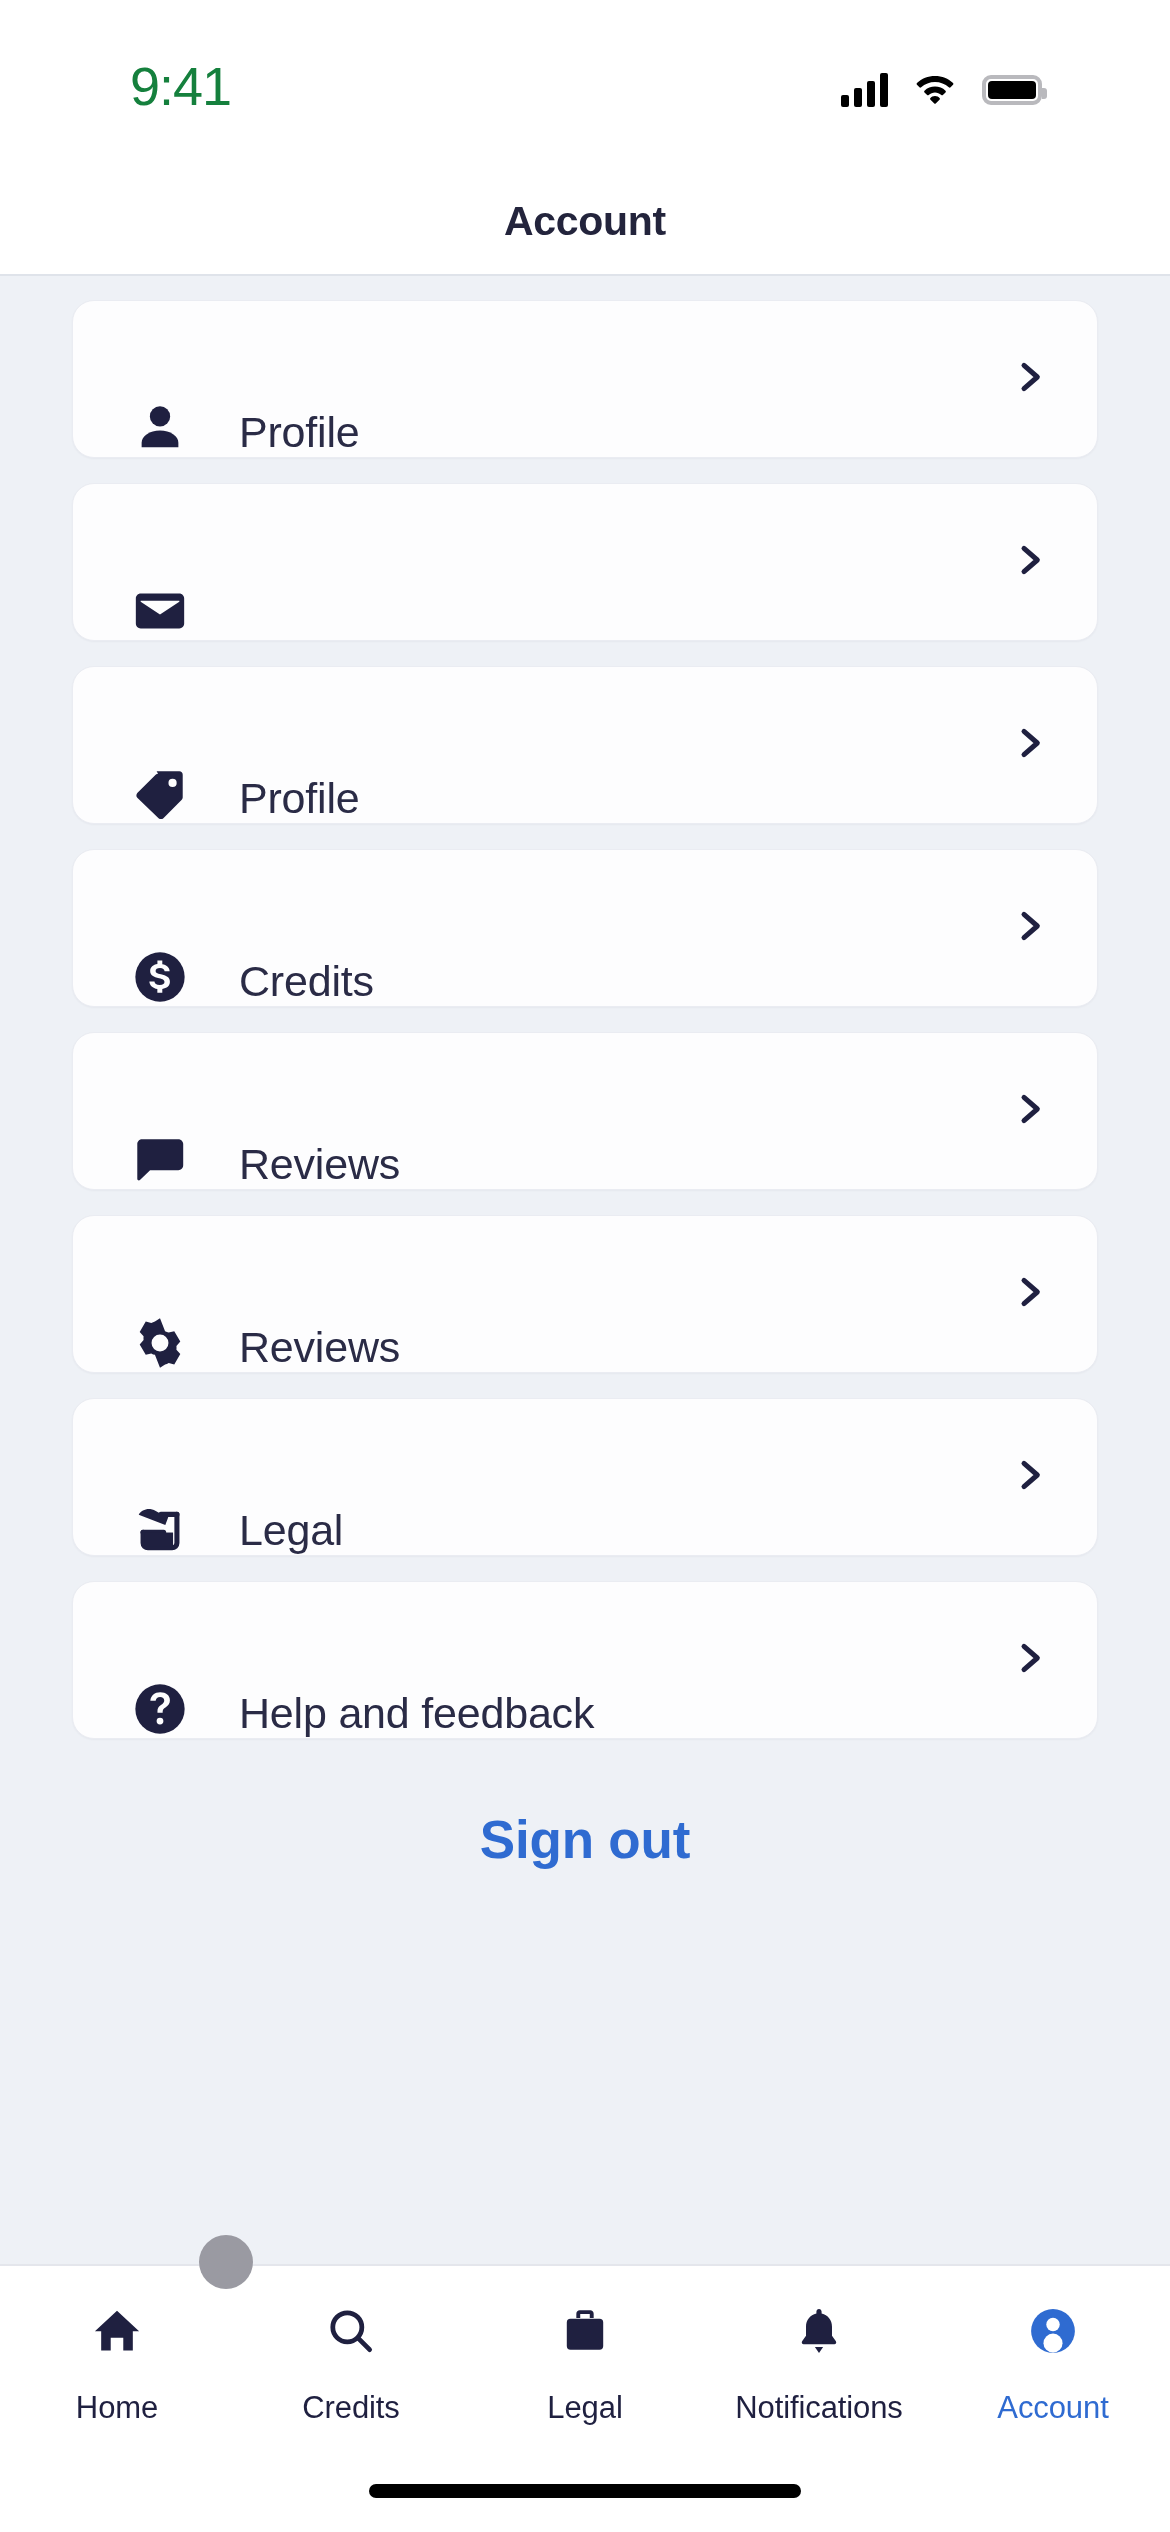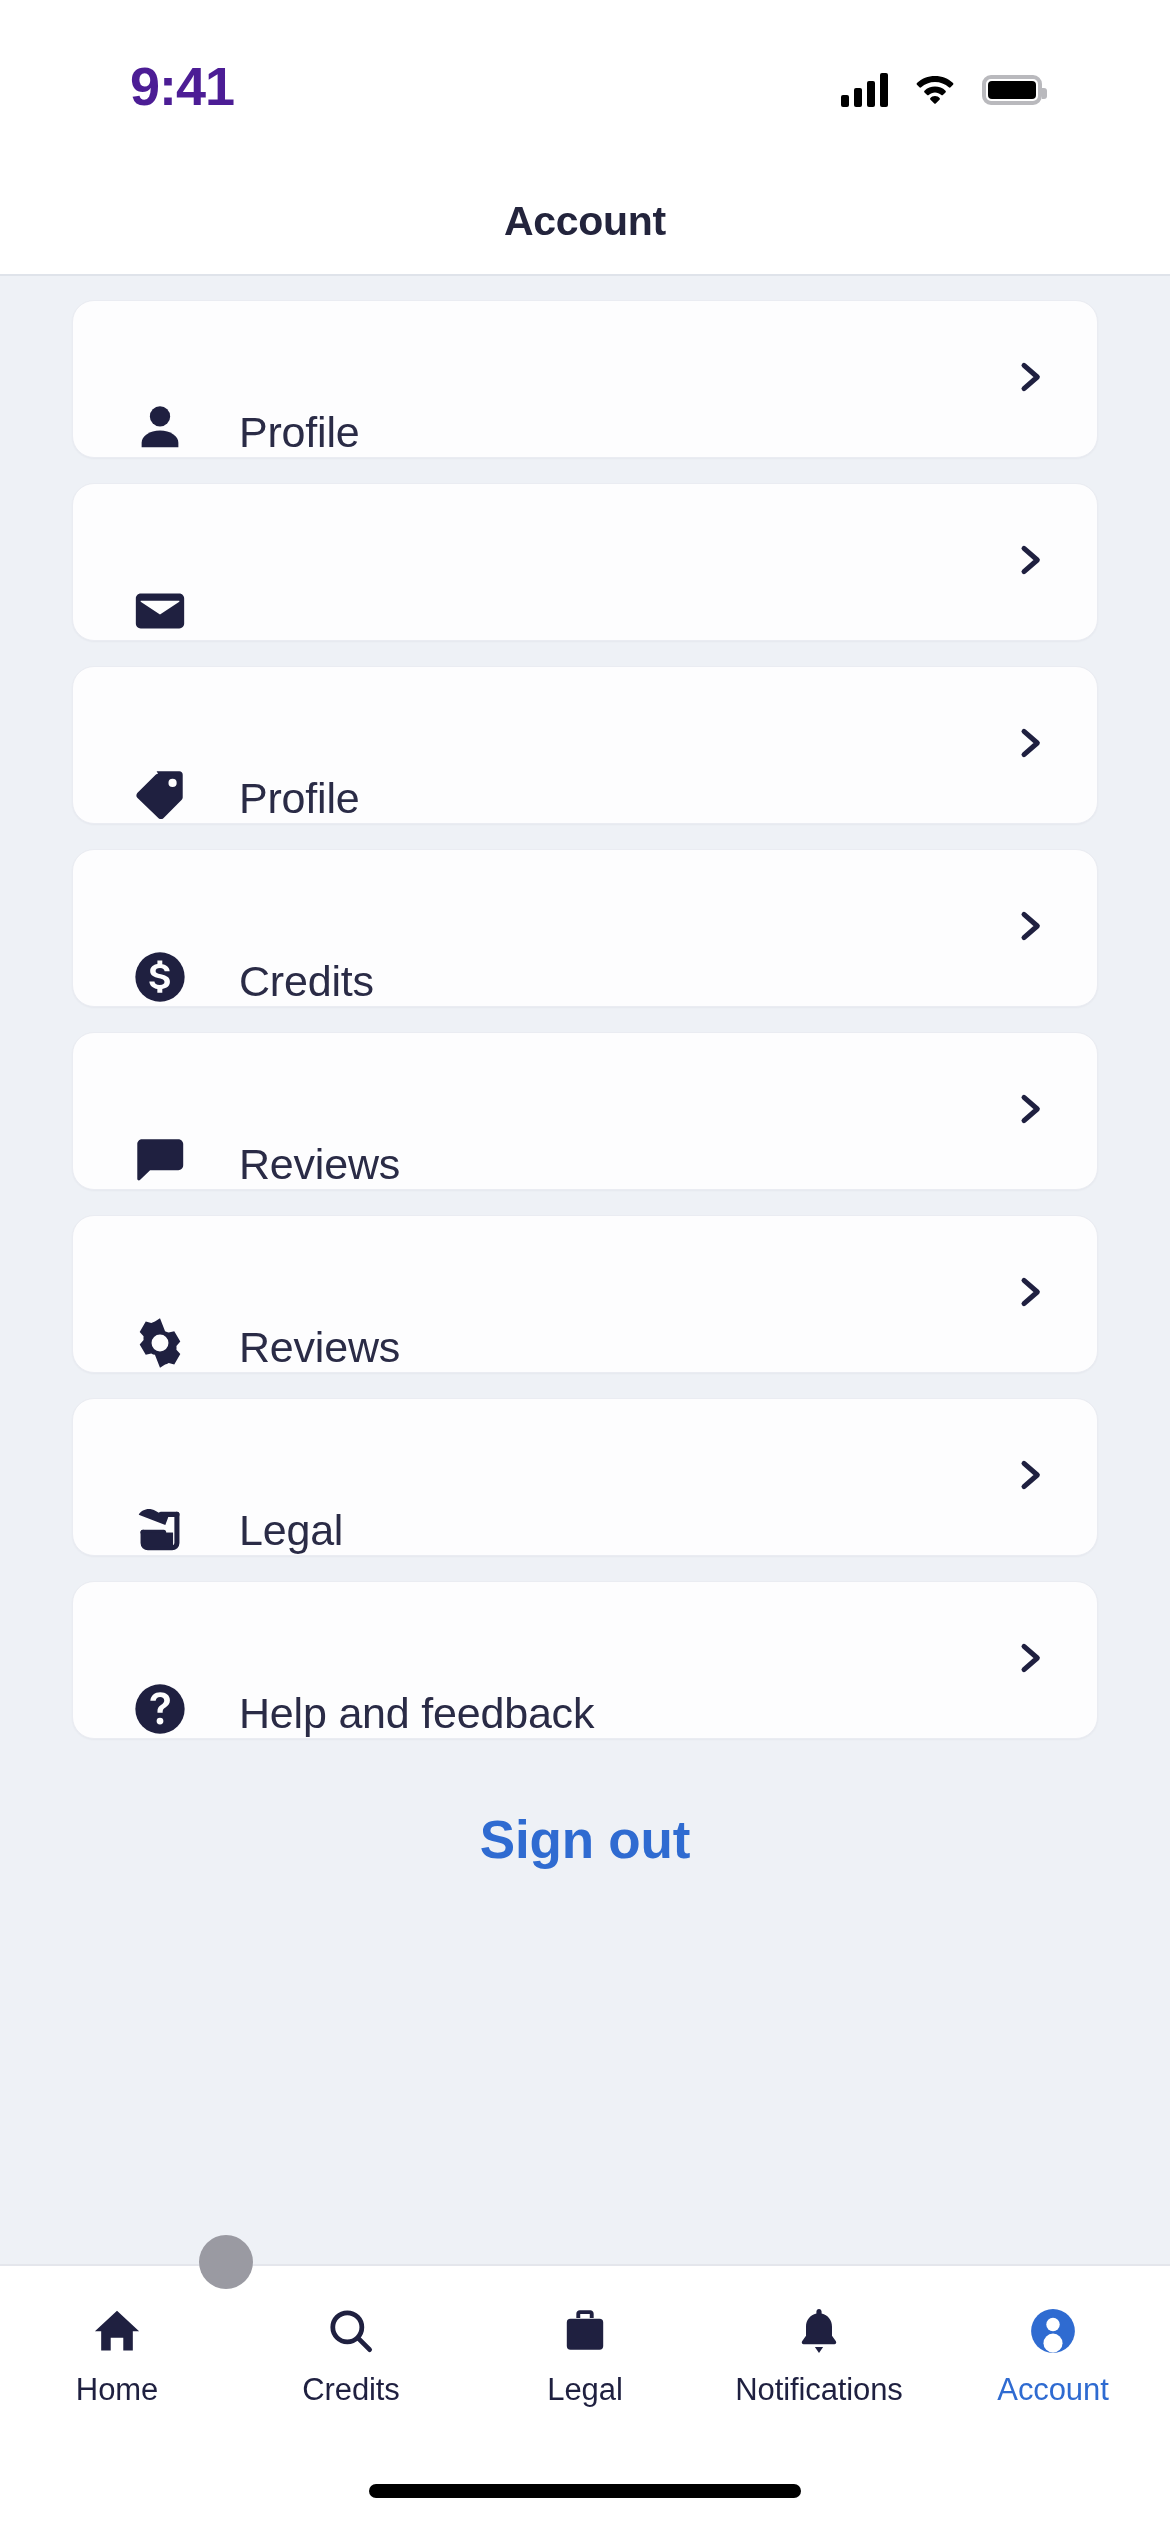--- a/index.html
+++ b/index.html
@@ -12,22 +12,22 @@
   .phone { position:relative; width:1170px; height:2532px; background:#eef1f6; }
 
   
   .statusbar {
     position:absolute; top:0; left:0; width:1170px; height:168px;
     background:#ffffff;
     display:flex; align-items:center; justify-content:space-between;
     padding:0 88px 0 0;
   }
   .status-time {
-    margin-left:130px; font-size:54px; font-weight:700;
-    color:#4c1d95; letter-spacing:-1px; line-height:1;
+    margin-left:130px; font-size:54px; font-weight:400;
+    color:#15803d; letter-spacing:-1px; line-height:1;
     margin-top:3px;
   }
   .status-icons { display:flex; align-items:center; gap:26px; margin-top:12px; margin-right:40px;}
   .bars { display:flex; align-items:flex-end; gap:5px; height:34px; }
   .bars i { display:block; width:8px; background:#000; border-radius:2px; }
   .bars i:nth-child(1){height:12px;} .bars i:nth-child(2){height:19px;}
   .bars i:nth-child(3){height:26px;} .bars i:nth-child(4){height:34px;}
   .battery {
     width:60px; height:30px; border:4px solid #b9b9bd; border-radius:9px;
     position:relative; padding:2px;
@@ -99,21 +99,21 @@
   }
 
   
   .tabbar {
     position:absolute; bottom:0; left:0; width:1170px; height:268px;
     background:#ffffff; border-top:2px solid #e4e6ec;
     display:flex; align-items:flex-start; justify-content:space-around;
     padding-top:38px;
   }
   .tab {
-    display:flex; flex-direction:column; align-items:center; gap:14px;
+    display:flex; flex-direction:column; align-items:center; gap:32px;
     width:234px; color:#1f2040; cursor:pointer;
   }
   .tab .tab-icon { height:54px; display:flex; align-items:center; justify-content:center; }
   .tab .tab-label { font-size:31px; letter-spacing:-0.1px; }
   .tab.active { color:#2f6bd1; }
 
   .home-indicator {
     position:absolute; bottom:34px; left:50%; transform:translateX(-50%);
     width:432px; height:14px; background:#000; border-radius:8px;
   }

